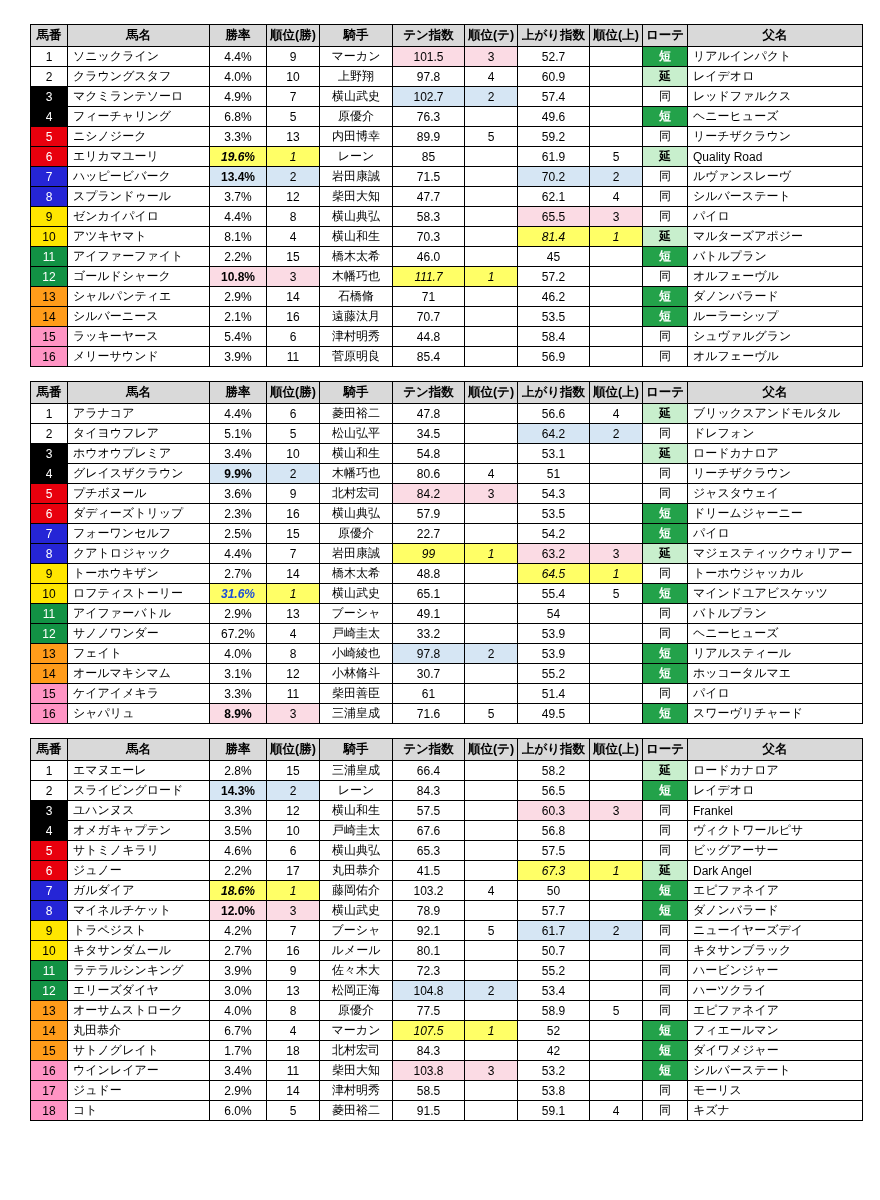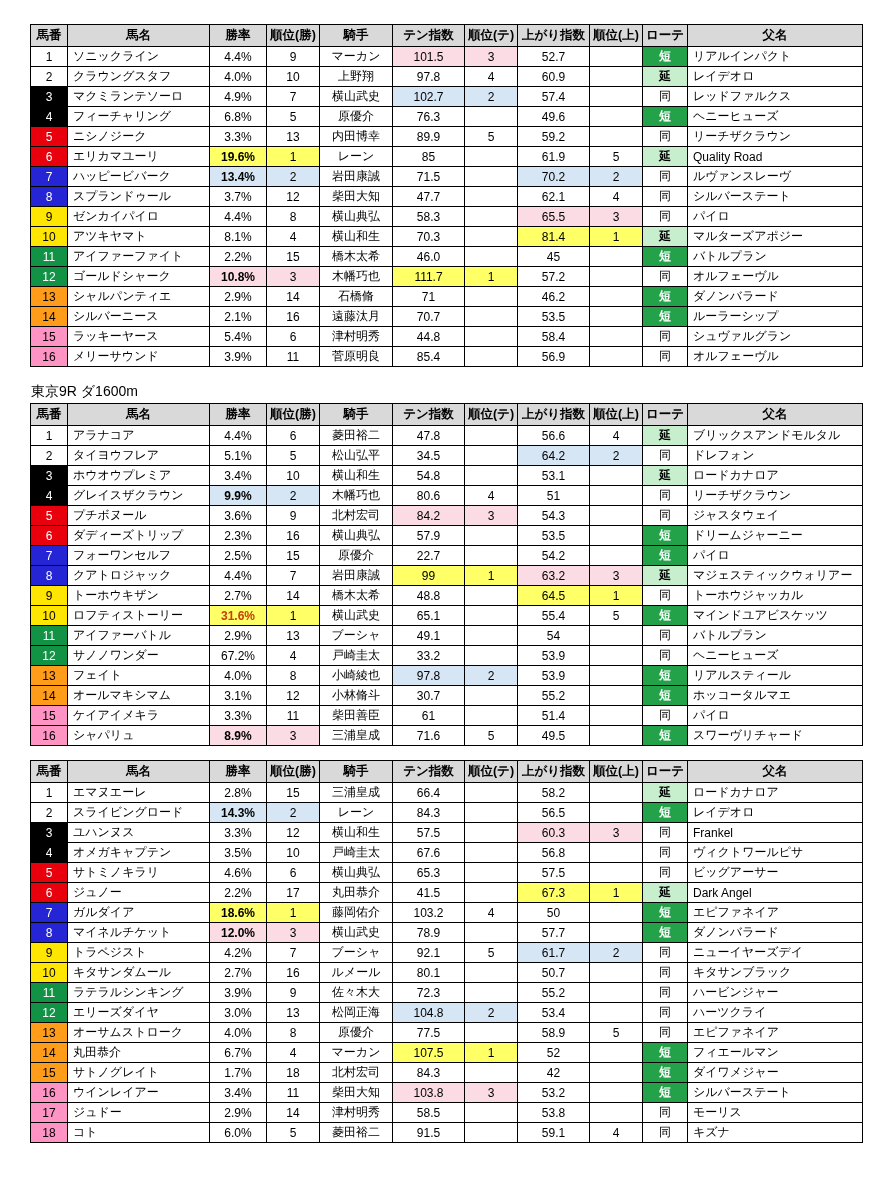--- a/index.html
+++ b/index.html
@@ -24,25 +24,25 @@
   
   .hn-w{background:#ffffff !important;color:#000;}
   .hn-k{background:#000000 !important;color:#fff;}
   .hn-r{background:#e8000d !important;color:#fff;}
   .hn-b{background:#2525d6 !important;color:#fff;}
   .hn-y{background:#ffe600 !important;color:#000;}
   .hn-g{background:#129244 !important;color:#fff;}
   .hn-o{background:#ff9c1a !important;color:#000;}
   .hn-p{background:#ff94c4 !important;color:#000;}
   
-  .hl-y{background:#ffff66 !important;}
+  .hl-y{background:#ffff66 !important;font-style:italic;}
   .hl-b{background:#d6e6f4 !important;}
   .hl-p{background:#fbdbe4 !important;}
   .bold{font-weight:bold;}
-  .red-text{color:#c2410c;}
+  .red-text{color:#1d4ed8;}
   
   .rt-tan{background:#23a24a !important;color:#fff;font-weight:bold;}
   .rt-en{background:#c8efcd !important;color:#000;font-weight:bold;}
   .rt-dou{background:#fff !important;color:#000;}
   
   col.col-num{width:37px;}  col.col-name{width:142px;} col.col-rate{width:57px;}
   col.col-rankwin{width:53px;} col.col-jockey{width:73px;} col.col-ten{width:72px;}
   col.col-rankten{width:53px;} col.col-agari{width:72px;} col.col-rankagari{width:53px;}
   col.col-rote{width:45px;} col.col-sire{width:auto;}
 </style>
@@ -286,21 +286,20 @@
             <td class="c-rankten"></td>
             <td class="c-agari">56.9</td>
             <td class="c-rankagari"></td>
             <td class="c-rote rt-dou">同</td>
             <td class="c-sire">オルフェーヴル</td>
           </tr>
         </tbody>
       </table>
     </div>
     <div class="race-section">
-      <div class="race-title">東京9R ダ1600m</div>
       <table class="race-table">
         <colgroup>
           <col class="col-num">
           <col class="col-name">
           <col class="col-rate">
           <col class="col-rankwin">
           <col class="col-jockey">
           <col class="col-ten">
           <col class="col-rankten">
           <col class="col-agari">

